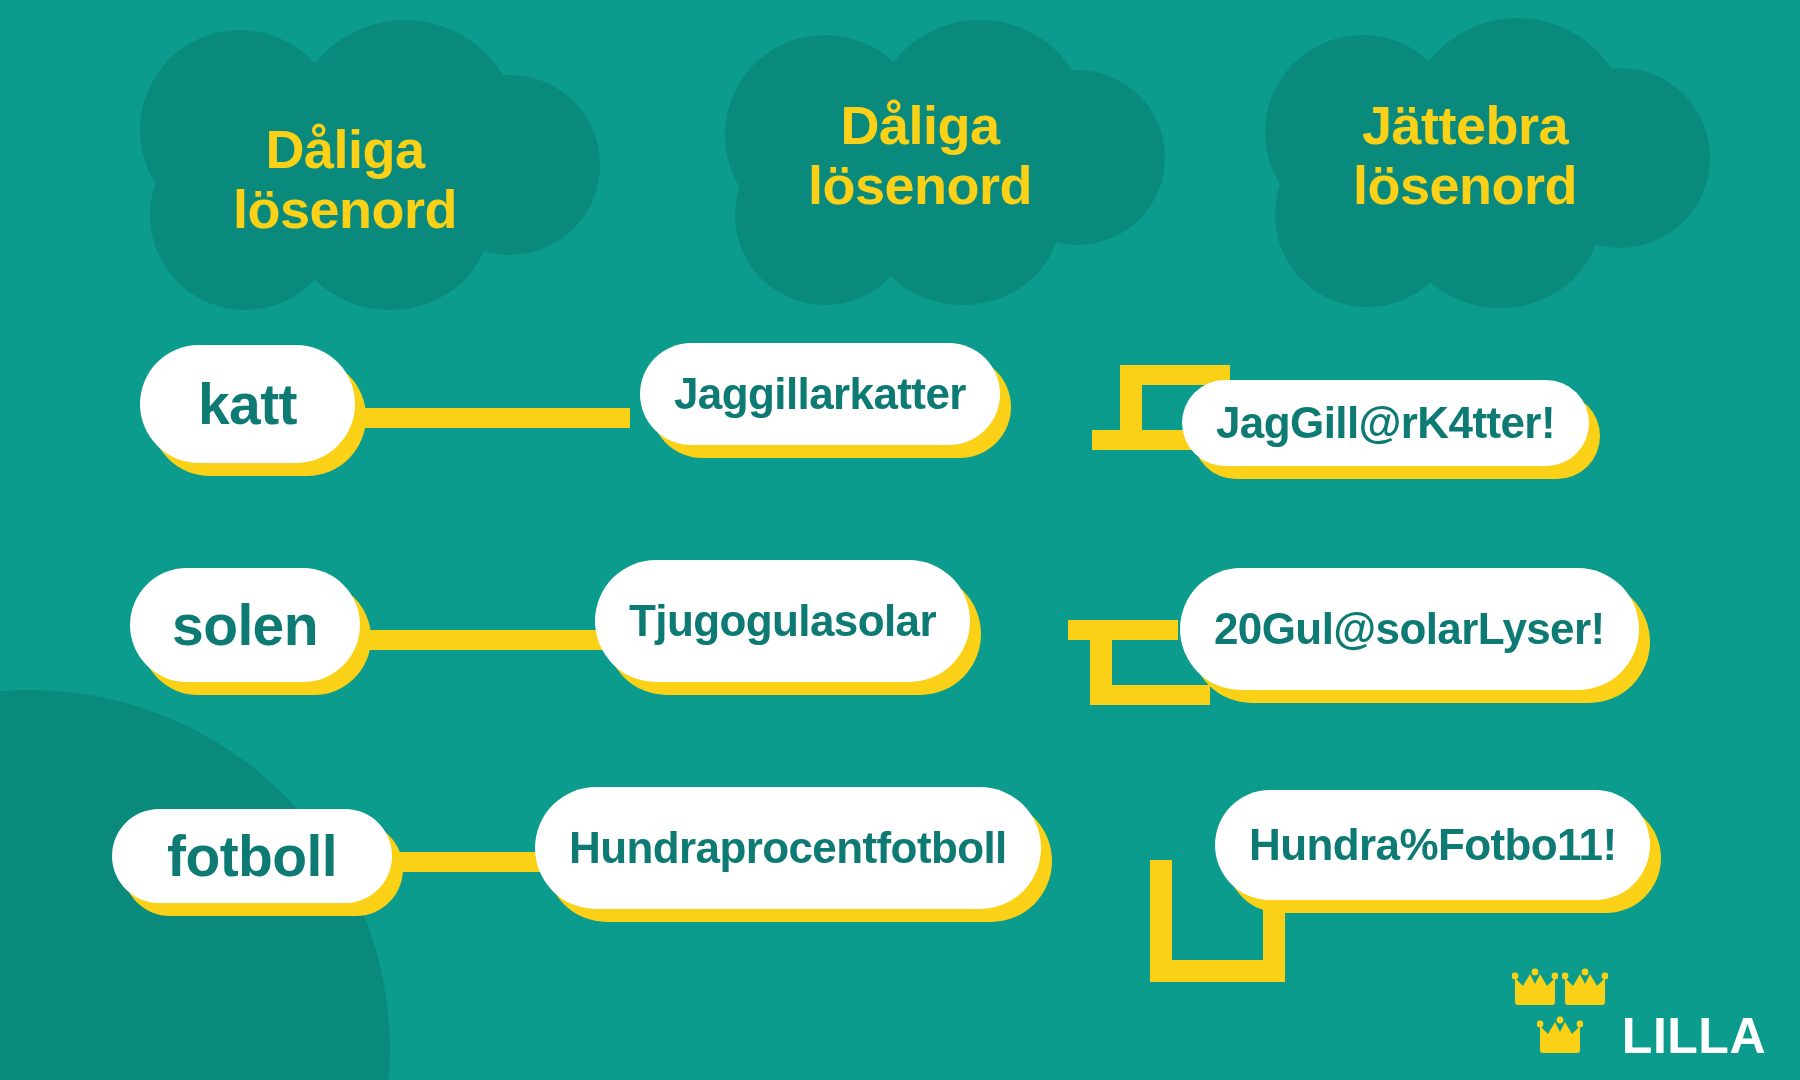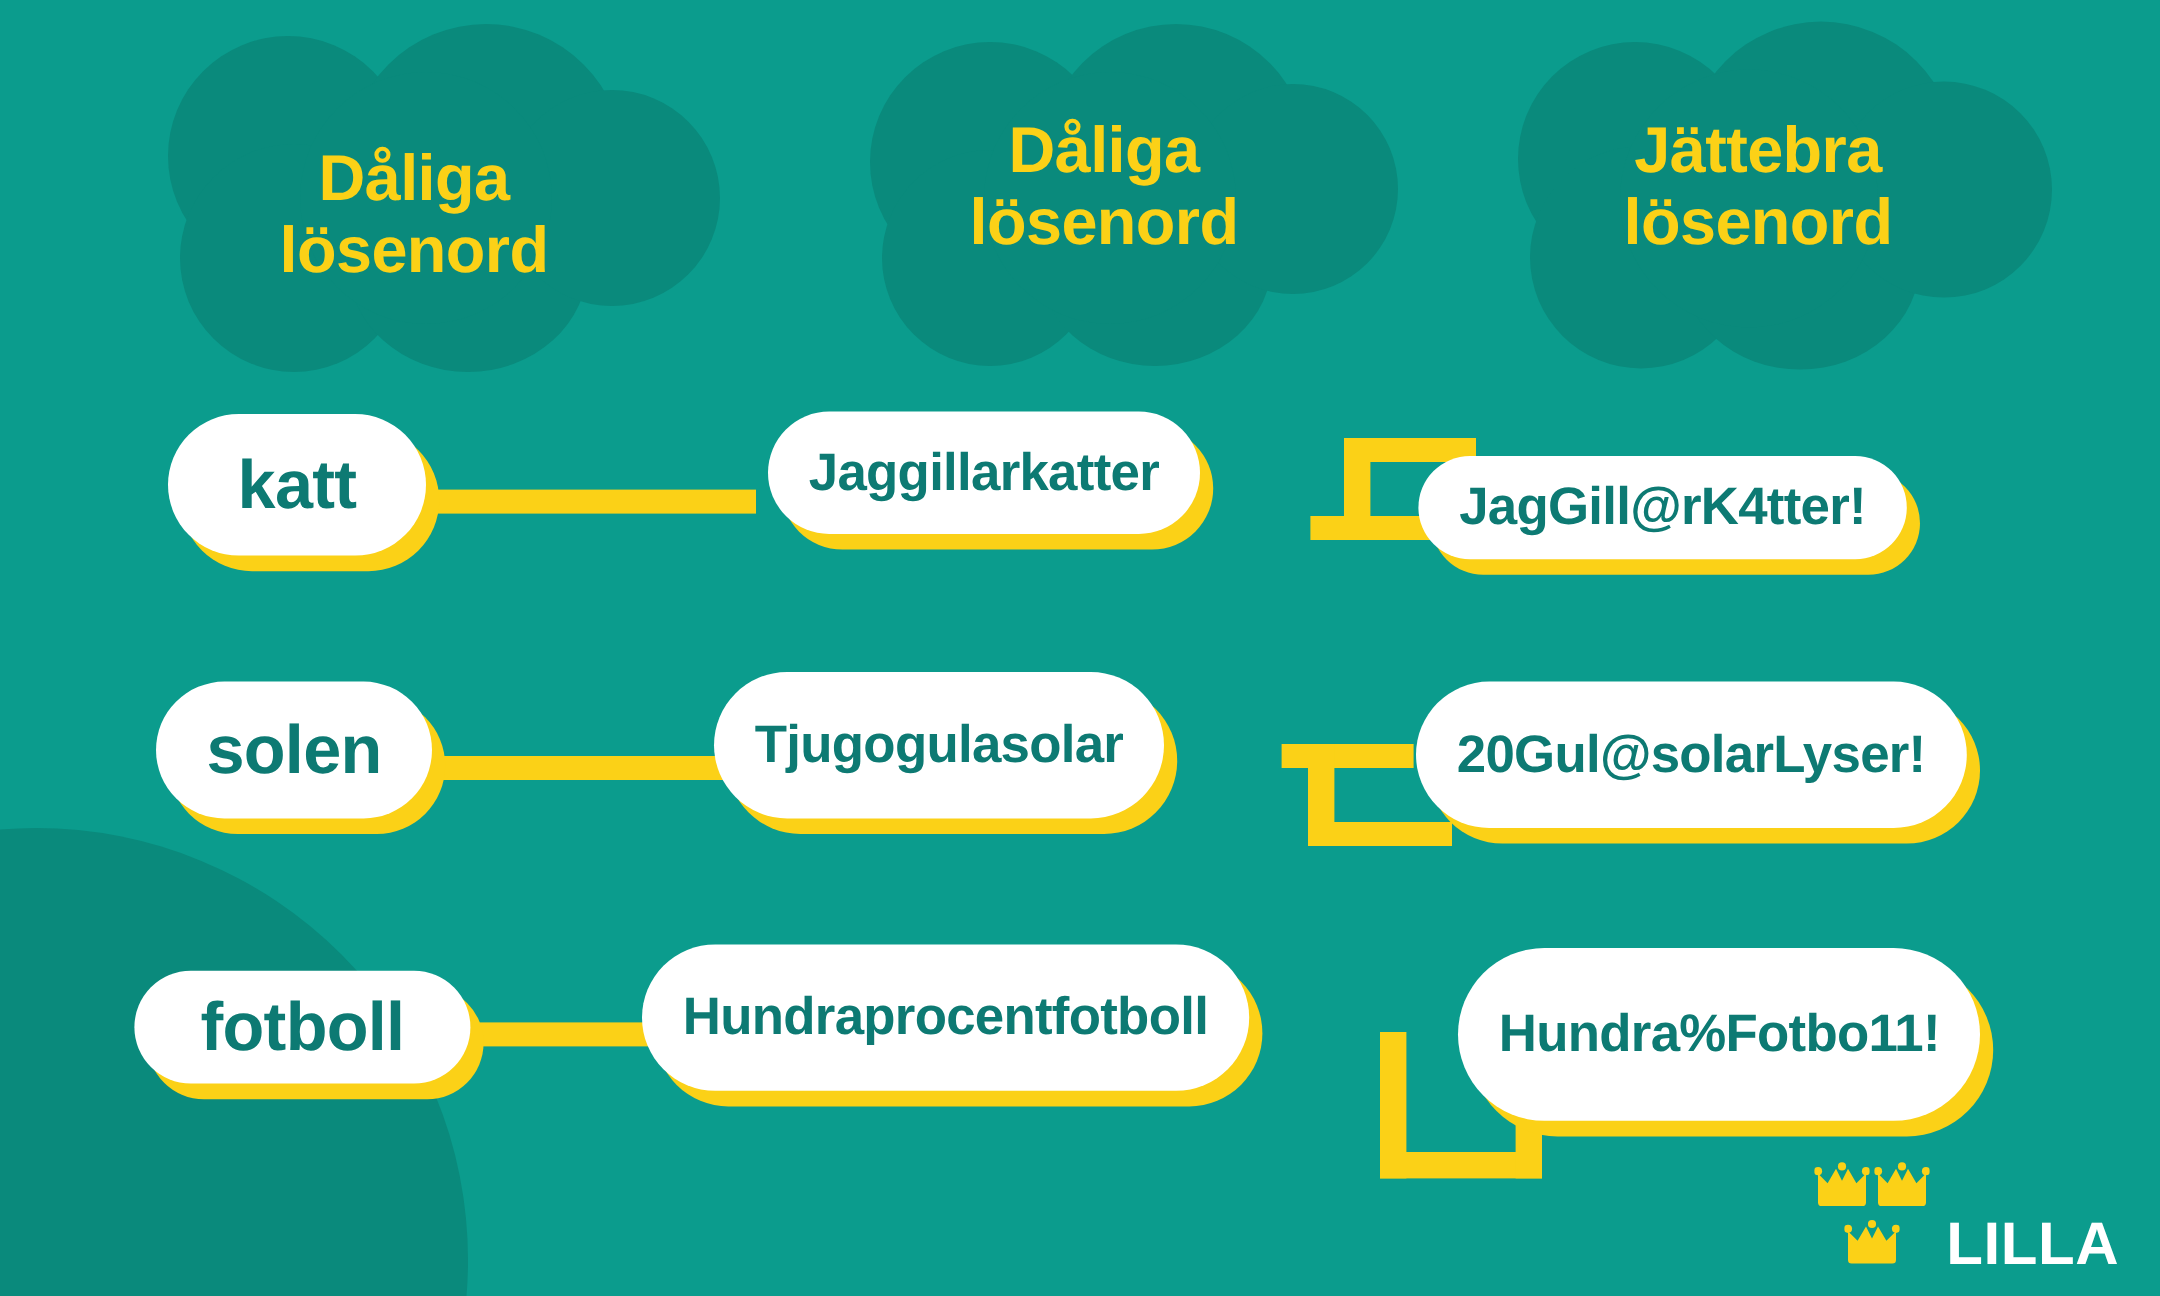--- a/index.html
+++ b/index.html
@@ -156,21 +156,21 @@
     <div class="pill" style="left:1180px;top:568px;height:122px;">
       <span>20Gul@solarLyser!</span>
     </div>
 
     <div class="pill small" style="left:112px;top:809px;height:94px;min-width:280px;">
       <span>fotboll</span>
     </div>
     <div class="pill" style="left:535px;top:787px;height:122px;">
       <span>Hundraprocentfotboll</span>
     </div>
-    <div class="pill" style="left:1215px;top:790px;height:144px;">
+    <div class="pill" style="left:1215px;top:790px;height:110px;">
       <span>Hundra%Fotbo11!</span>
     </div>
   </div>
 
   <div class="logo">
     <div class="crowns">
       <svg class="crown-a" width="46" height="40" viewBox="0 0 46 40">
         <path d="M3 12 L3 36 Q3 39 6 39 L40 39 Q43 39 43 36 L43 12 L35 20 L28 8 L23 18 L18 8 L11 20 Z" fill="#fbd117"></path>
         <circle cx="3" cy="10" r="3.4" fill="#fbd117"></circle>
           <circle cx="23" cy="6" r="3.4" fill="#fbd117"></circle>

